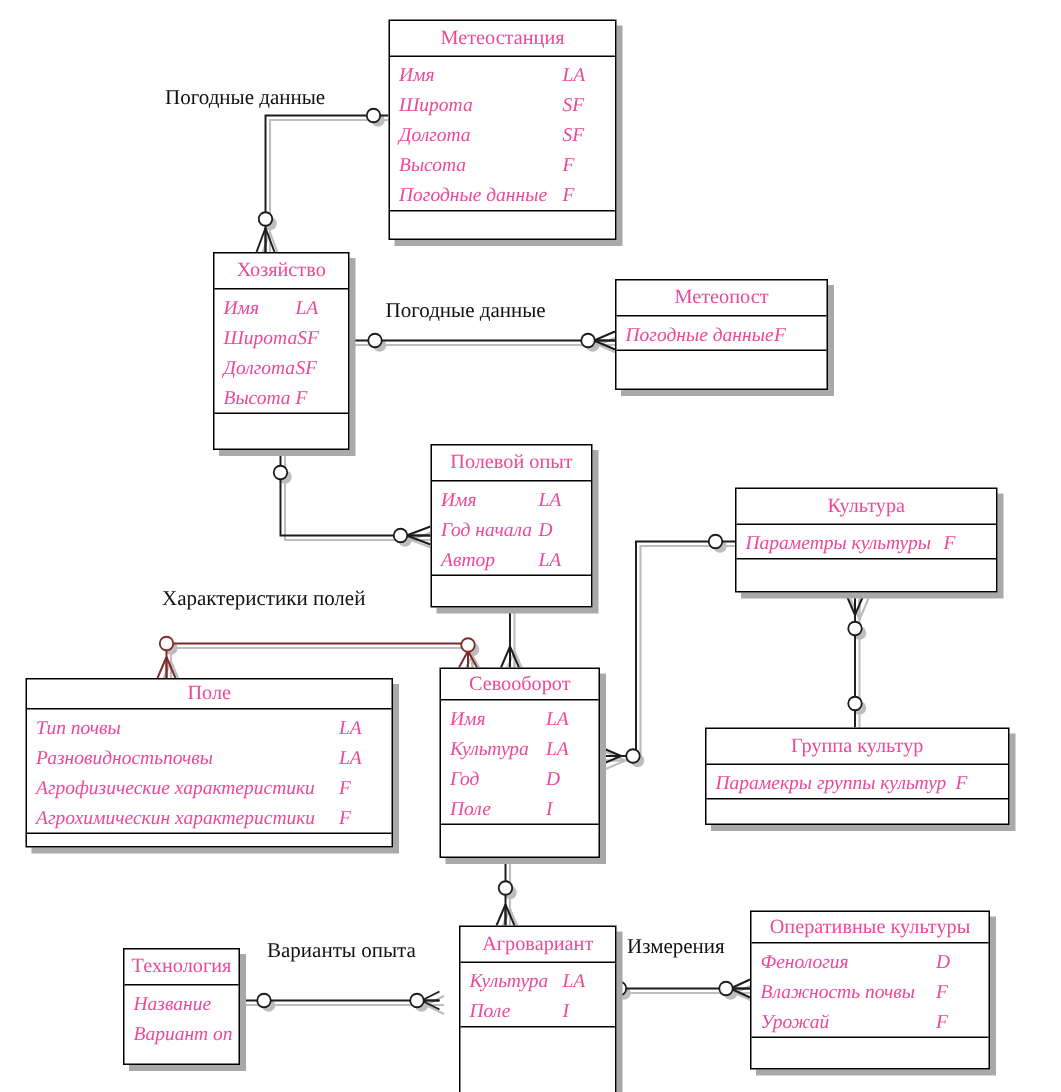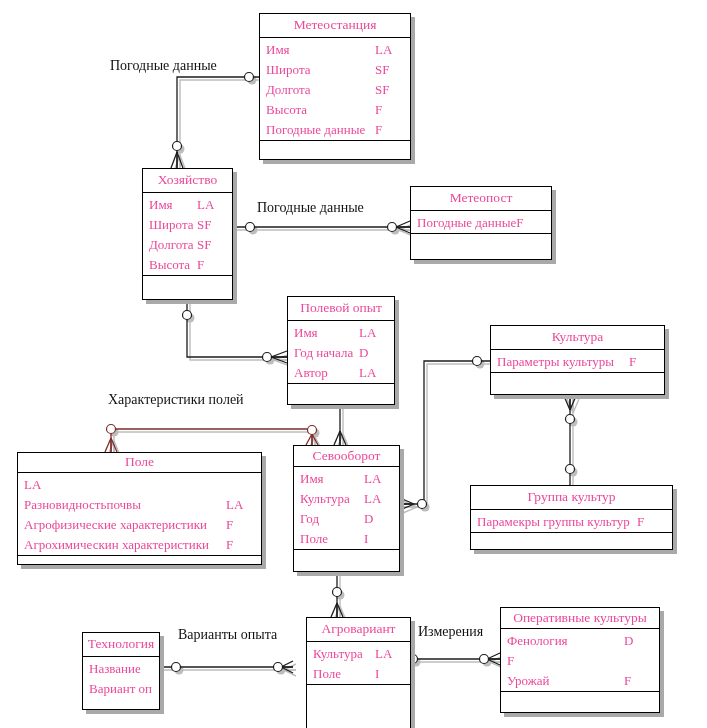--- a/index.html
+++ b/index.html
@@ -16,21 +16,21 @@
     border:1.5px solid #000;
     box-shadow:4px 4px 0 #a9a9a9;
     display:flex; flex-direction:column;
     font-size:13px; color:#ec4899;
   }
   .entity-title {
     height:24px; line-height:22px; text-align:center;
     border-bottom:1.5px solid #000; font-size:13.5px; flex:none;
     white-space:nowrap; overflow:hidden;
   }
-  .entity-fields { padding:2px 5px 0 6px; flex:none; }
+  .entity-fields { padding:2px 5px 0 6px; flex:none;font-style:italic; }
   .field-row { height:20px; line-height:20px; display:flex; white-space:nowrap; }
   .field-name { flex:1 1 auto; }
   .field-type { flex:0 0 30px; text-align:left; }
   .entity-footer { flex:1 1 auto; border-top:1.5px solid #000; }
   .rel-label { position:absolute; font-size:14px; color:#111; white-space:nowrap; }
 </style>
 </head>
 <body>
 
 <div id="diagram">
@@ -264,20 +264,21 @@
             <span class="field-name">Параметры культуры</span>
             <span class="field-type">F</span>
           </div>
         </div>
         <div class="entity-footer"></div>
       </div>
       <div class="entity" style="left: 17px; top: 452px; width: 245px; height: 113px;">
         <div class="entity-title" style="height: 20px; line-height: 18px;">Поле</div>
         <div class="entity-fields">
           <div class="field-row">
+            <span class="field-name">Тип почвы</span>
             <span class="field-type">LA</span>
           </div>
           <div class="field-row">
             <span class="field-name">Разновидностьпочвы</span>
             <span class="field-type">LA</span>
           </div>
           <div class="field-row">
             <span class="field-name">Агрофизические характеристики</span>
             <span class="field-type">F</span>
           </div>
@@ -348,20 +349,21 @@
         <div class="entity-footer"></div>
       </div>
       <div class="entity" style="left: 500px; top: 607px; width: 160px; height: 106px;">
         <div class="entity-title" style="height: 21px; line-height: 19px;">Оперативные культуры</div>
         <div class="entity-fields">
           <div class="field-row">
             <span class="field-name">Фенология</span>
             <span class="field-type">D</span>
           </div>
           <div class="field-row">
+            <span class="field-name">Влажность почвы</span>
             <span class="field-type">F</span>
           </div>
           <div class="field-row">
             <span class="field-name">Урожай</span>
             <span class="field-type">F</span>
           </div>
         </div>
         <div class="entity-footer"></div>
       </div>
     </div>

